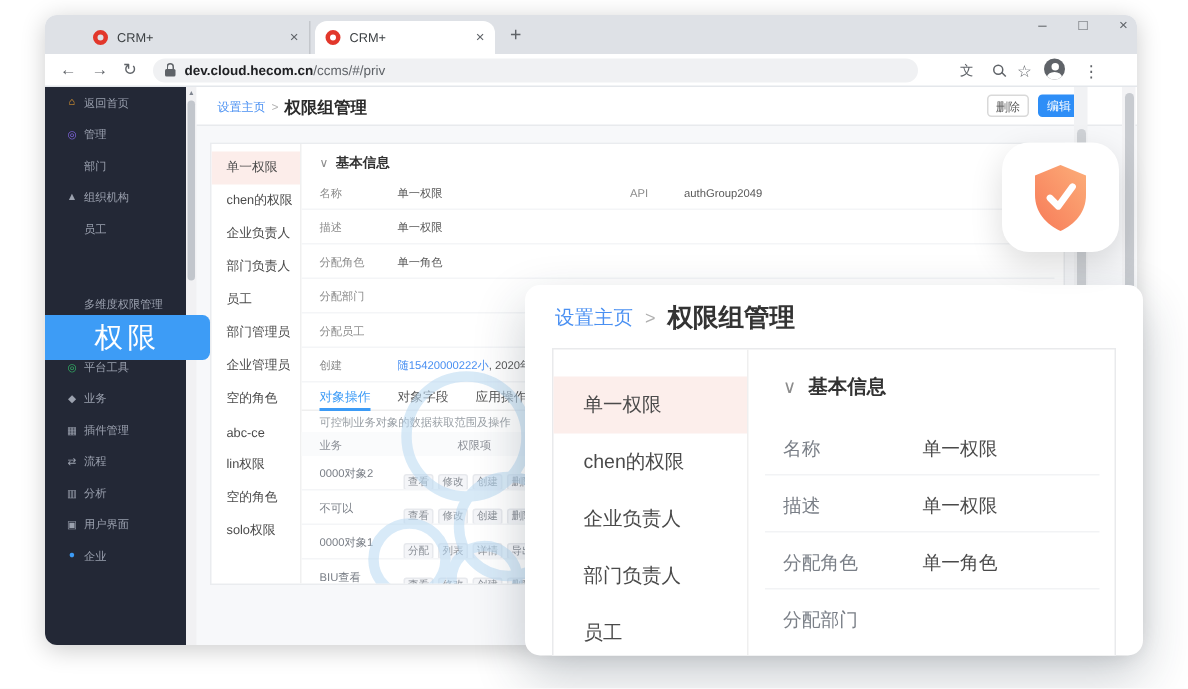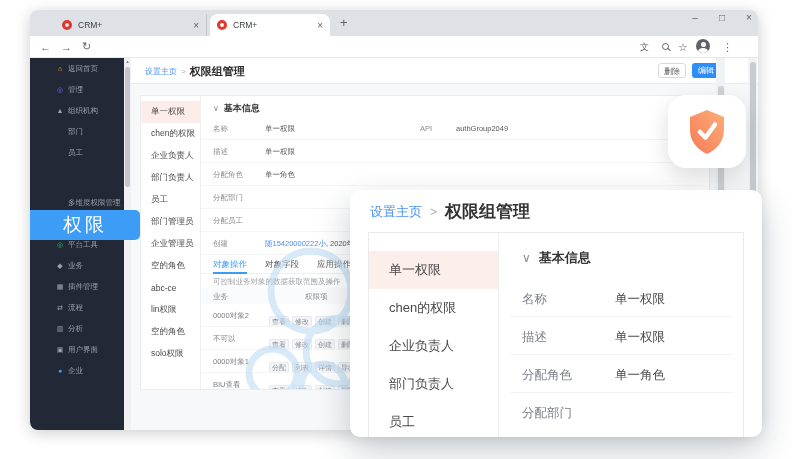--- a/index.html
+++ b/index.html
@@ -32,21 +32,21 @@
   .pth { color:#5F6368; }
   .tbicon { position:absolute; top:5px; font-size:9px; color:#5F6368; }
   .mag { position:absolute; top:7px; width:7px; height:7px; border:1.3px solid #5F6368; border-radius:50%; }
   .mag::after { content:""; position:absolute; width:4px; height:1.3px; background:#5F6368;
                 transform:rotate(45deg); right:-3px; bottom:-1px; }
   .avatar { position:absolute; top:3px; width:14px; height:14px; border-radius:50%; background:#5F6368; overflow:hidden; }
   .avatar::before { content:""; position:absolute; left:4.5px; top:2.5px; width:5px; height:5px; background:#fff; border-radius:50%; }
   .avatar::after { content:""; position:absolute; left:2px; top:8.5px; width:10px; height:7px; background:#fff; border-radius:50% 50% 0 0; }
   
   .app { position:absolute; left:0; top:48px; right:0; bottom:0; background:#F7F8FA; border-radius:0 0 8px 8px; overflow:hidden; }
-  .side { position:absolute; left:0; top:0; width:94px; bottom:0; background:#232836;padding-left:12px; }
+  .side { position:absolute; left:0; top:0; width:94px; bottom:0; background:#232836; }
   .side-item { height:21px; display:flex; align-items:center; padding-left:12px; color:#9AA0AE; font-size:7.5px; white-space:nowrap; }
   .side-item.indent { padding-left:26px; }
   .s-ico { width:12px; font-size:7px; margin-right:2px; text-align:center; }
   .sscroll { position:absolute; left:94px; top:0; width:7px; bottom:0; background:#F1F1F3; }
   .sscroll .arr { position:absolute; top:1px; left:0; width:7px; text-align:center; font-size:4.5px; color:#7F858F; }
   .sscroll .thumb { position:absolute; left:1px; top:9px; width:5px; height:120px; background:#C2C6CC; border-radius:3px; }
   .hl-tag { position:absolute; left:0px; top:152px; width:110px; height:30px; background:#3D9CF6;
             border-radius:0 5px 5px 0; color:#fff; font-size:19px; letter-spacing:3px;
             display:flex; align-items:center; justify-content:center; z-index:30; }
   .main { position:absolute; left:101px; top:0; right:0; bottom:0; }
@@ -138,44 +138,49 @@
       <div class="newtab">+</div>
       <div class="winctl" style="left:655px;">–</div>
       <div class="winctl" style="left:682px;">□</div>
       <div class="winctl" style="left:709px;">×</div>
     </div>
 
     <div class="toolbar">
       <span class="navic">←</span>
       <span class="navic">→</span>
       <span class="navic">↻</span>
+      <div class="urlbar">
+        <span class="lock"></span>
+        <span class="dom">dev.cloud.hecom.cn</span>
+          <span class="pth">/ccms/#/priv</span>
+      </div>
       <span class="tbicon" style="left:610px;">文</span>
       <span class="mag" style="left:632px;"></span>
       <span class="tbicon" style="left:648px; font-size:11px;">☆</span>
       <span class="avatar" style="left:666px;"></span>
       <span class="tbicon" style="left:692px; font-size:11px;">⋮</span>
     </div>
 
     <div class="app">
       <div class="side">
           <div class="side-item">
     <span class="s-ico" style="color: rgb(246, 165, 45);">⌂</span>
     <span class="s-label">返回首页</span>
   </div>
           <div class="side-item">
     <span class="s-ico" style="color: rgb(139, 108, 245);">◎</span>
     <span class="s-label">管理</span>
   </div>
+          <div class="side-item indent">
+
+    <span class="s-label">部门</span>
+  </div>
           <div class="side-item">
     <span class="s-ico" style="color: rgb(155, 161, 174);">▲</span>
     <span class="s-label">组织机构</span>
-  </div>
-          <div class="side-item indent">
-
-    <span class="s-label">部门</span>
   </div>
           <div class="side-item indent" style="margin-bottom: 29px;">
 
     <span class="s-label">员工</span>
   </div>
           <div class="side-item indent">
 
     <span class="s-label">多维度权限管理</span>
   </div>
           <div class="side-item">

